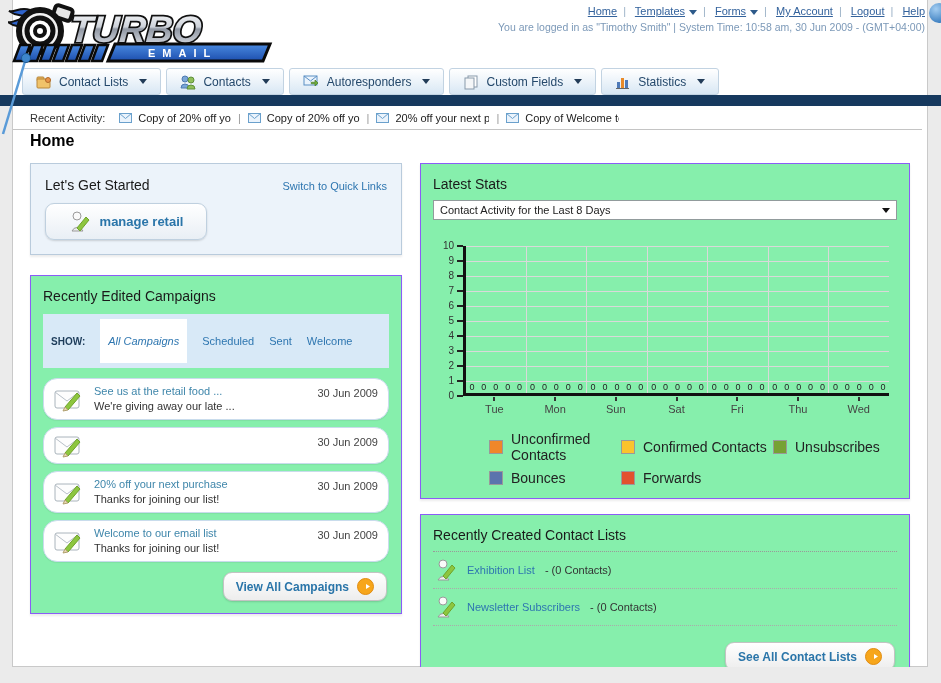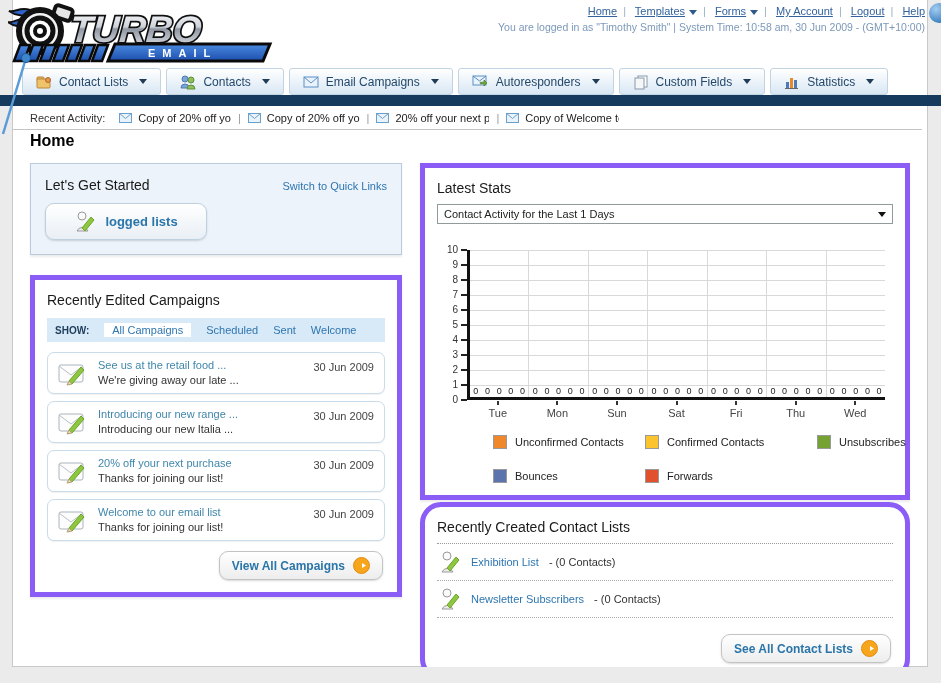--- a/index.html
+++ b/index.html
@@ -36,42 +36,42 @@
                   padding-left:17px; font-size:11px; color:#333; }
   .ra-label { margin-right:14px; }
   .ra-item { display:inline-flex; align-items:center; gap:6px; cursor:pointer; }
   .ra-text { max-width:94px; overflow:hidden; white-space:nowrap; color:#222; }
   .ra-sep { color:#999; margin:0 7px; }
 
   
   .page-title { position:absolute; left:30px; top:132px; font-size:16px; font-weight:bold; color:#000; }
   .left-col  { position:absolute; left:30px;  top:163px; width:372px; }
   .right-col { position:absolute; left:420px; top:163px; width:490px; }
-  .panel { background:#ffffff; border:5px solid #8b5cf6; box-shadow:0 2px 2px rgba(0,0,0,.08); padding:12px; }
+  .panel { background:#86efac; border:1px solid #8b5cf6; box-shadow:0 2px 2px rgba(0,0,0,.08); padding:12px; }
   .panel-title { font-size:14px; color:#1a1a1a; }
 
   
   .gs-panel { background:#ecf3fa; border:1px solid #b9cbdc; height:92px; padding:13px 14px; }
   .gs-head { display:flex; justify-content:space-between; align-items:baseline; }
   .gs-link { font-size:11px; color:#2e76b0; cursor:pointer; }
   .gs-buttons { display:flex; gap:14px; margin-top:10px; }
   .big-btn { flex:0 0 162px; height:37px; border:1px solid #bfd0df; border-radius:9px;
              background:linear-gradient(#ffffff, #e9eff5); box-shadow:0 1px 2px rgba(0,0,0,.15);
              display:flex; align-items:center; justify-content:center; gap:9px;
              color:#2a75a9; font-weight:bold; font-size:13px; cursor:pointer; }
 
   
   .camp-panel { margin-top:20px; min-height:315px; }
   .show-bar { background:#d8e9f7; margin-top:10px; padding:5px 8px; display:flex; gap:15px;
               align-items:center; font-size:11px; }
   .show-label { font-size:10px; font-weight:bold; color:#1d3c5a; }
   .filter { color:#2e76b0; cursor:pointer; }
-  .filter.active { background:#fff; padding:1px 8px; }
+  .filter.active { background:#fff; padding:16px 8px;font-style:italic; }
   .camp-list { margin-top:10px; }
-  .camp-item { border:1px solid #c9dcec; border-radius:7px; padding:5px 10px; display:flex;
+  .camp-item { border:1px solid #c9dcec; border-radius:14px; padding:5px 10px; display:flex;
                gap:10px; align-items:center; margin-bottom:7px; background:#fff;
                box-shadow:0 1px 1px rgba(0,0,0,.06); }
   .camp-text { line-height:15px; font-size:11px; }
   .camp-title { color:#4087ab; cursor:pointer; }
   .camp-sub { color:#333; }
   .camp-date { margin-left:auto; font-size:11px; color:#444; align-self:flex-start; margin-top:3px; }
   .btn-row { text-align:right; margin-top:10px; padding-right:2px; }
   .pill-btn { display:inline-flex; align-items:center; gap:8px; padding:5px 12px; border:1px solid #c3c3c3;
               border-radius:9px; background:linear-gradient(#ffffff, #ededed);
               box-shadow:0 1px 2px rgba(0,0,0,.15); color:#2a75a9; font-weight:bold; font-size:12px; cursor:pointer; }
@@ -90,26 +90,26 @@
           background-image:repeating-linear-gradient(#d9d9d9 0 1px, transparent 1px 15px);
           display:flex; }
   .day-col { flex:1; position:relative; }
   .day-col + .day-col { border-left:1px solid #d9d9d9; }
   .zero-row { position:absolute; left:0; right:0; bottom:1px; display:flex; justify-content:space-around;
               font-size:9px; color:#222; }
   .x-labels { display:flex; margin:0 8px 0 31px; }
   .day-label { flex:1; text-align:center; font-size:11px; color:#444; padding-top:1px; }
   .day-label::before { content:""; display:block; margin:0 auto 2px auto; width:2px; height:4px; background:#333; }
   .legend { display:grid; grid-template-columns:132px 152px auto; row-gap:7px; column-gap:0;
-            margin:16px 0 0 56px; font-size:11px; color:#222;gap:20px; }
+            margin:16px 0 0 56px; font-size:14px; color:#222; }
   .legend-item { display:flex; align-items:center; gap:8px; }
   .swatch { width:14px; height:14px; border:1px solid #999; flex:0 0 14px; }
 
   
-  .lists-panel { margin-top:2px; min-height:150px;border-radius:21px; }
+  .lists-panel { margin-top:15px; min-height:150px; }
   .lists-panel .panel-title { padding-bottom:8px; border-bottom:1px dotted #999; }
   .cl-item { display:flex; align-items:center; gap:10px; padding:5px 2px; border-bottom:1px dotted #aaa;
              font-size:11px; color:#333; }
   .cl-name { color:#2e76b0; cursor:pointer; }
   .cl-count::before { content:"- "; }
   .lists-panel .btn-row { margin-top:16px; }
 
   .footer { position:absolute; left:0; top:667px; width:941px; height:16px; background:#ebebeb; }
 </style>
 </head>
@@ -161,21 +161,21 @@
 
     <div class="top-links">
       <a>Home</a><span class="sep">|</span>
       <a>Templates</a><span class="caret"></span><span class="sep">|</span>
       <a>Forms</a><span class="caret"></span><span class="sep">|</span>
       <a>My Account</a><span class="sep">|</span>
       <a>Logout</a><span class="sep">|</span>
       <a>Help</a>
     </div>
     <div class="login-block">
-      <div>You are logged in as "Timothy Smith" | System Time: 10:58 am, 30 Jun 2009 - (GMT+10:00)</div>
+      <div>You are logged in as "Timothy Smith" | System Time: 10:58 am, 30 Jun 2009 - (GMT+04:00)</div>
     </div>
   </div>
 
   <div class="tabs-row">
     <div class="tab">
       <svg width="16" height="16">
         <rect x="1" y="3" width="7" height="4" rx="1" fill="#e8b45a" stroke="#b8873a"></rect>
         <rect x="1" y="5" width="13" height="9" rx="1" fill="#f0c36a" stroke="#b8873a"></rect>
         <circle cx="12" cy="6" r="2.5" fill="#e8944a" stroke="#b06a2a"></circle>
       </svg>
@@ -183,28 +183,20 @@
         <span class="caret"></span>
     </div>
     <div class="tab">
       <svg width="16" height="16">
         <circle cx="5" cy="5" r="3" fill="#7aa7d8" stroke="#4f7ab0"></circle>
         <path d="M1,14 a4,4 0 0 1 8,0 z" fill="#7aa7d8" stroke="#4f7ab0"></path>
         <circle cx="11" cy="6" r="3" fill="#8fbf5a" stroke="#5f8f3a"></circle>
         <path d="M7,15 a4,4 0 0 1 8,0 z" fill="#8fbf5a" stroke="#5f8f3a"></path>
       </svg>
       <span>Contacts</span>
-        <span class="caret"></span>
-    </div>
-    <div class="tab">
-      <svg width="16" height="14">
-        <rect x="1" y="2" width="14" height="10" fill="#eaf3fc" stroke="#5b8fc4"></rect>
-        <path d="M1,2 L8,8 L15,2" fill="none" stroke="#5b8fc4"></path>
-      </svg>
-      <span>Email Campaigns</span>
         <span class="caret"></span>
     </div>
     <div class="tab">
       <svg width="17" height="15">
         <rect x="1" y="2" width="13" height="9" fill="#eaf3fc" stroke="#5b8fc4"></rect>
         <path d="M1,2 L7.5,7 L14,2" fill="none" stroke="#5b8fc4"></path>
         <path d="M8,13 h5 v-3 l4,4 -4,4 v-3 h-5 z" fill="#6fae3c" stroke="#4c7f25" transform="scale(0.75) translate(3,-2)"></path>
       </svg>
       <span>Autoresponders</span>
         <span class="caret"></span>
@@ -274,21 +266,21 @@
         <span class="panel-title">Let's Get Started</span>
         <span class="gs-link">Switch to Quick Links</span>
       </div>
       <div class="gs-buttons">
         <div class="big-btn">
           <svg width="22" height="24">
             <circle cx="8" cy="6" r="4" fill="#fafafa" stroke="#9a9a9a"></circle>
             <path d="M3,21 a6,6 0 0 1 11,0 z" fill="#ededed" stroke="#9a9a9a"></path>
             <polygon points="8,18 17,7 20,10 11,21" fill="#8dc63f" stroke="#6fa32a"></polygon>
           </svg>
-          <span>logged lists</span>
+          <span>manage retail</span>
         </div>
       </div>
     </div>
 
     <div class="panel camp-panel">
       <div class="panel-title">Recently Edited Campaigns</div>
       <div class="show-bar">
         <span class="show-label">SHOW:</span>
         <span class="filter active">All Campaigns</span>
         <span class="filter">Scheduled</span>
@@ -311,24 +303,20 @@
           <span class="camp-date">30 Jun 2009</span>
         </div>
 
         <div class="camp-item">
           <svg width="30" height="25">
             <rect x="1" y="4" width="24" height="17" rx="2" fill="#fdfdfd" stroke="#aab4bc"></rect>
             <path d="M1,5 L13,14 L25,5" fill="none" stroke="#b8c0c8"></path>
             <polygon points="11,20 23,6 26,9 14,23" fill="#8dc63f" stroke="#6fa32a"></polygon>
             <polygon points="11,20 14,23 9,24" fill="#e8d8b0" stroke="#b0a070"></polygon>
           </svg>
-          <div class="camp-text">
-            <div class="camp-title">Introducing our new range ...</div>
-            <div class="camp-sub">Introducing our new Italia ...</div>
-          </div>
           <span class="camp-date">30 Jun 2009</span>
         </div>
 
         <div class="camp-item">
           <svg width="30" height="25">
             <rect x="1" y="4" width="24" height="17" rx="2" fill="#fdfdfd" stroke="#aab4bc"></rect>
             <path d="M1,5 L13,14 L25,5" fill="none" stroke="#b8c0c8"></path>
             <polygon points="11,20 23,6 26,9 14,23" fill="#8dc63f" stroke="#6fa32a"></polygon>
             <polygon points="11,20 14,23 9,24" fill="#e8d8b0" stroke="#b0a070"></polygon>
           </svg>
@@ -364,21 +352,21 @@
         </span>
       </div>
     </div>
   </div>
 
   <div class="right-col">
 
     <div class="panel stats-panel">
       <div class="panel-title">Latest Stats</div>
       <div class="dropdown">
-        <span>Contact Activity for the Last 1 Days</span>
+        <span>Contact Activity for the Last 8 Days</span>
         <span class="dd-caret"></span>
       </div>
 
       <div class="chart">
         <div class="y-axis">
             <div class="ytick" style="top: -6px;">10</div>
             <div class="ymark" style="top: -1px;"></div>
             <div class="ytick" style="top: 9px;">9</div>
             <div class="ymark" style="top: 14px;"></div>
             <div class="ytick" style="top: 24px;">8</div>

